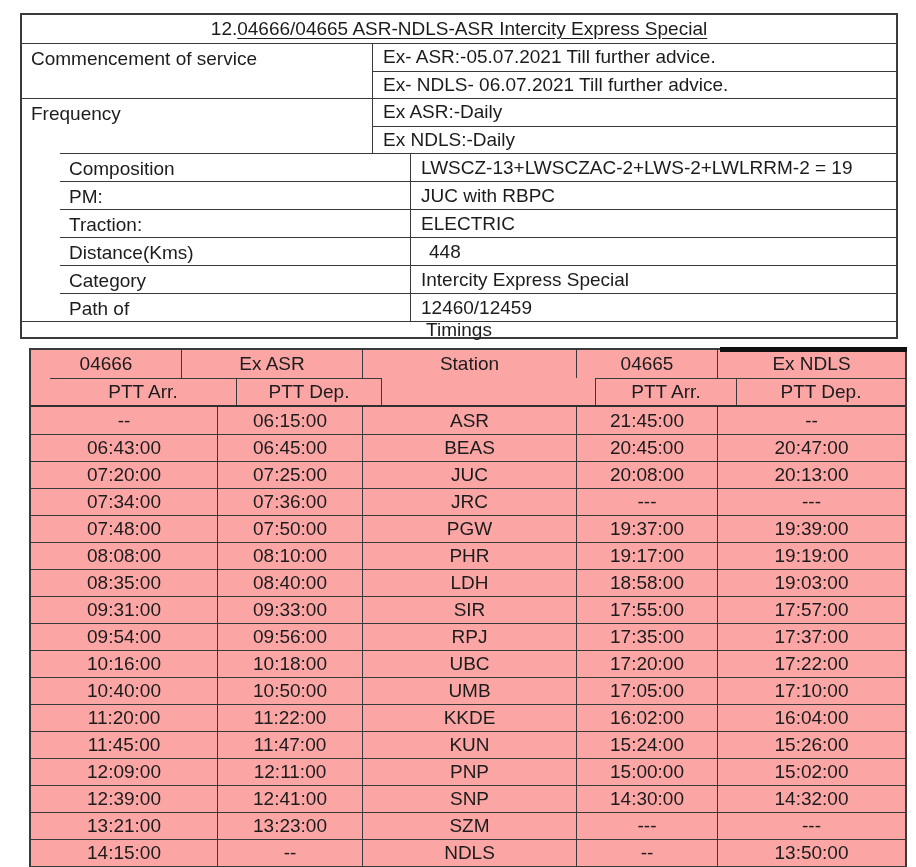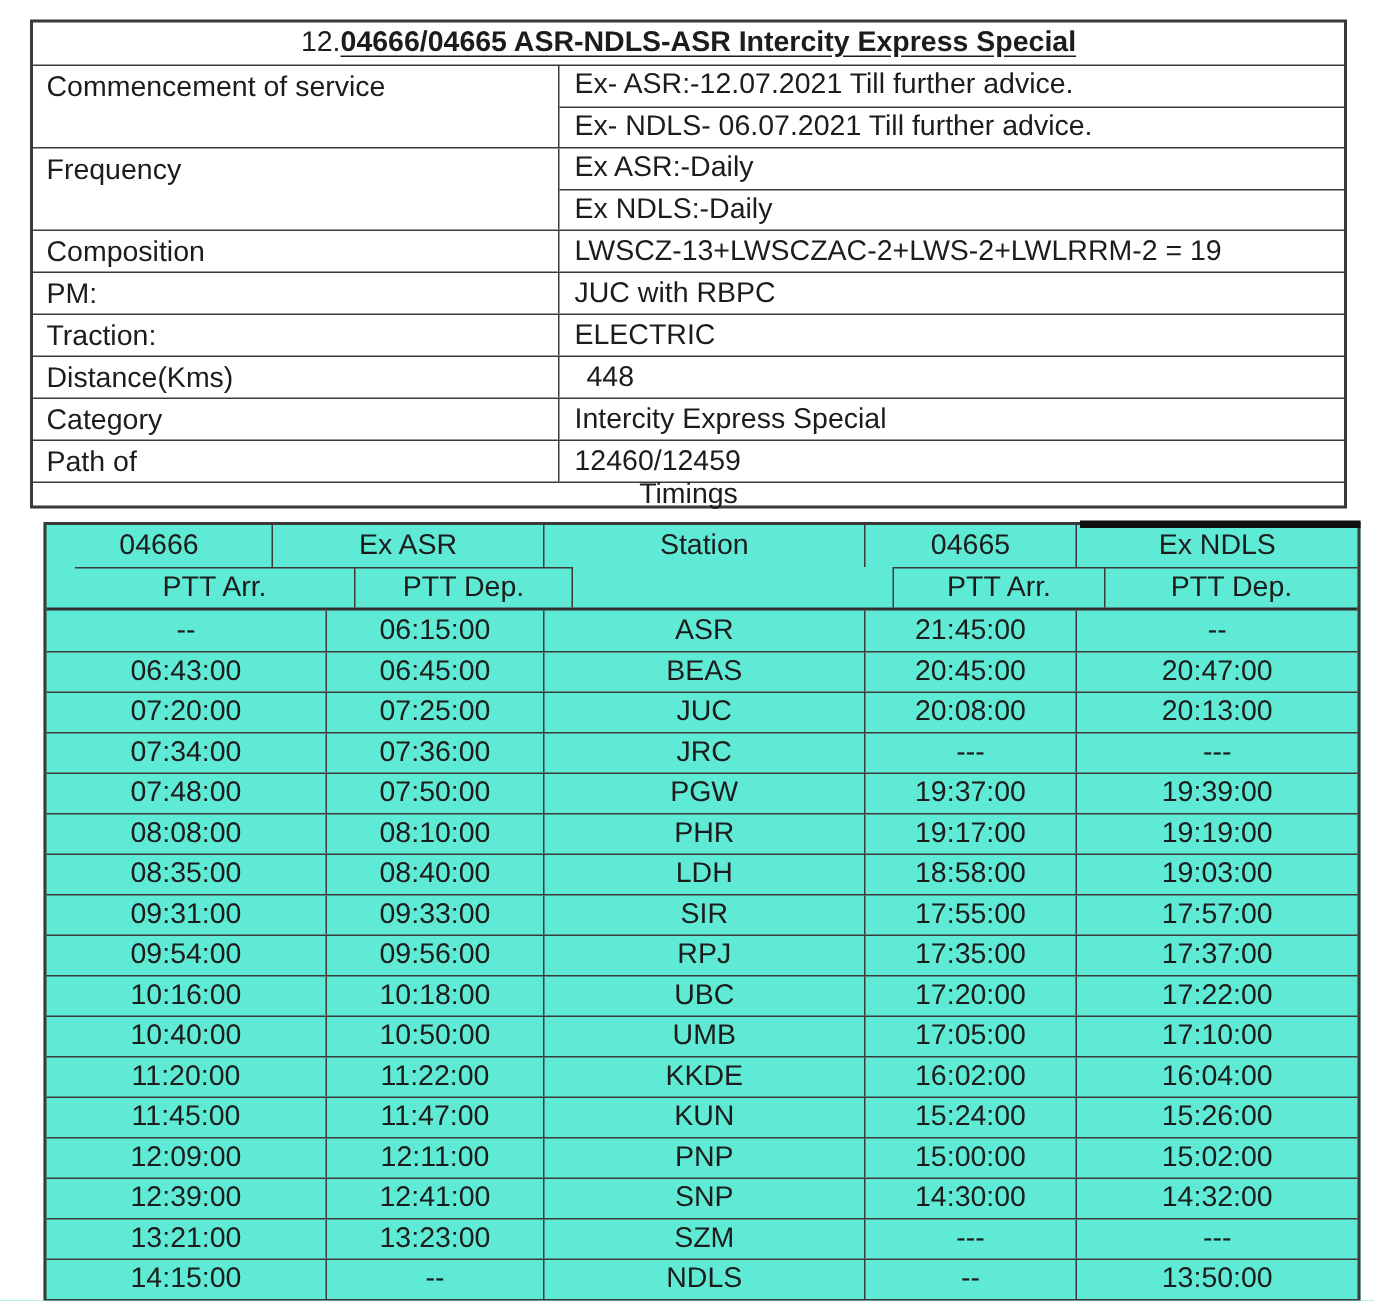--- a/index.html
+++ b/index.html
@@ -9,41 +9,41 @@
     color:#1c1c1c;-webkit-font-smoothing:antialiased;
   }
   
   .info{
     position:absolute;left:20px;top:13px;width:878px;
     border:2px solid #3a3a3a;box-sizing:border-box;background:#fff;
   }
   .irow{display:flex;box-sizing:border-box;border-top:1px solid #3a3a3a;}
   .irow.first{border-top:none;}
   .trow{height:28px;align-items:center;justify-content:center;font-size:19px;}
-  .trow .u{text-decoration:underline;text-underline-offset:3px;font-weight:bold;}
+  .trow .u{text-decoration:underline;text-underline-offset:3px;}
   .lbl{
     width:351px;box-sizing:border-box;border-right:1px solid #3a3a3a;
     padding:2px 6px 0 9px;font-size:19px;display:flex;align-items:flex-start;
   }
   .lbl span{line-height:26px;}
   .val{
     flex:1;box-sizing:border-box;padding:0 6px 0 10px;font-size:19px;
     display:flex;align-items:center;
   }
-  .simple{height:28px;}
+  .simple{height:28px;margin-left:38px;}
   .dbl{height:55px;}
   .dbl .vcol{flex:1;display:flex;flex-direction:column;}
   .dbl .vcol .val{height:27px;box-sizing:border-box;}
   .dbl .vcol .val.v2{height:28px;border-top:1px solid #3a3a3a;}
   .val.indent{padding-left:18px;}
   .sect{height:16px;align-items:center;justify-content:center;font-size:19px;}
   
   .tt{
     position:absolute;left:29px;top:348px;width:878px;
-    border:2px solid #3a3a3a;box-sizing:border-box;background:#5eead4;
+    border:2px solid #3a3a3a;box-sizing:border-box;background:#fca5a5;
   }
   .thead{border-bottom:2px solid #303030;}
   .hrow{display:flex;}
   .hrow1{height:28px;}
   .hrow2{height:27px;padding-left:19px;}
   .c{
     box-sizing:border-box;border-right:1px solid #3a3a3a;
     display:flex;align-items:center;justify-content:center;
     font-size:19px;overflow:hidden;white-space:nowrap;
   }
@@ -69,21 +69,21 @@
   <div class="irow trow first">
     <span>12. </span>
     <span class="u">04666/04665 ASR-NDLS-ASR Intercity Express Special</span>
   </div>
 
   <div class="irow dbl">
     <div class="lbl">
       <span>Commencement of service</span>
     </div>
     <div class="vcol">
-      <div class="val">Ex- ASR:-12.07.2021 Till further advice.</div>
+      <div class="val">Ex- ASR:-05.07.2021 Till further advice.</div>
       <div class="val v2">Ex- NDLS- 06.07.2021 Till further advice.</div>
     </div>
   </div>
 
   <div class="irow dbl">
     <div class="lbl">
       <span>Frequency</span>
     </div>
     <div class="vcol">
       <div class="val">Ex ASR:-Daily</div>

